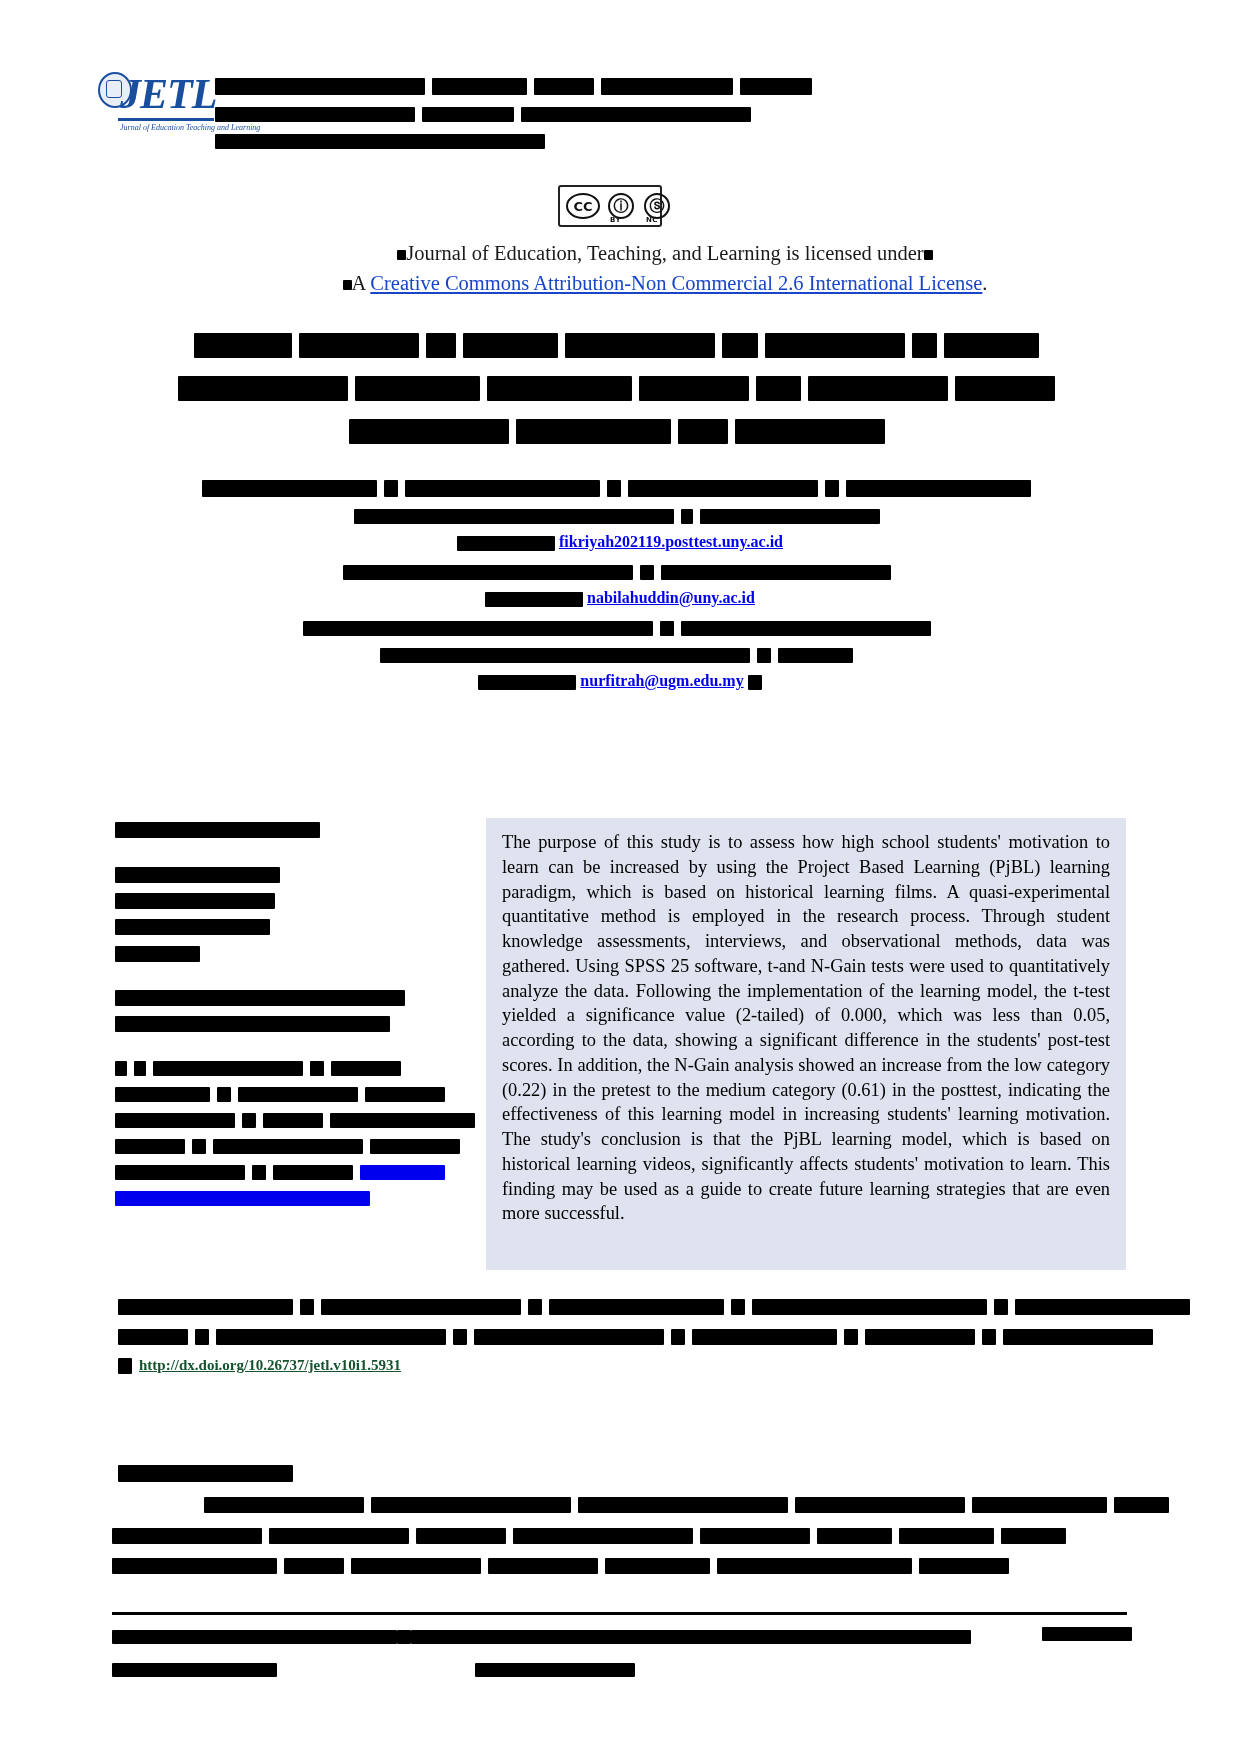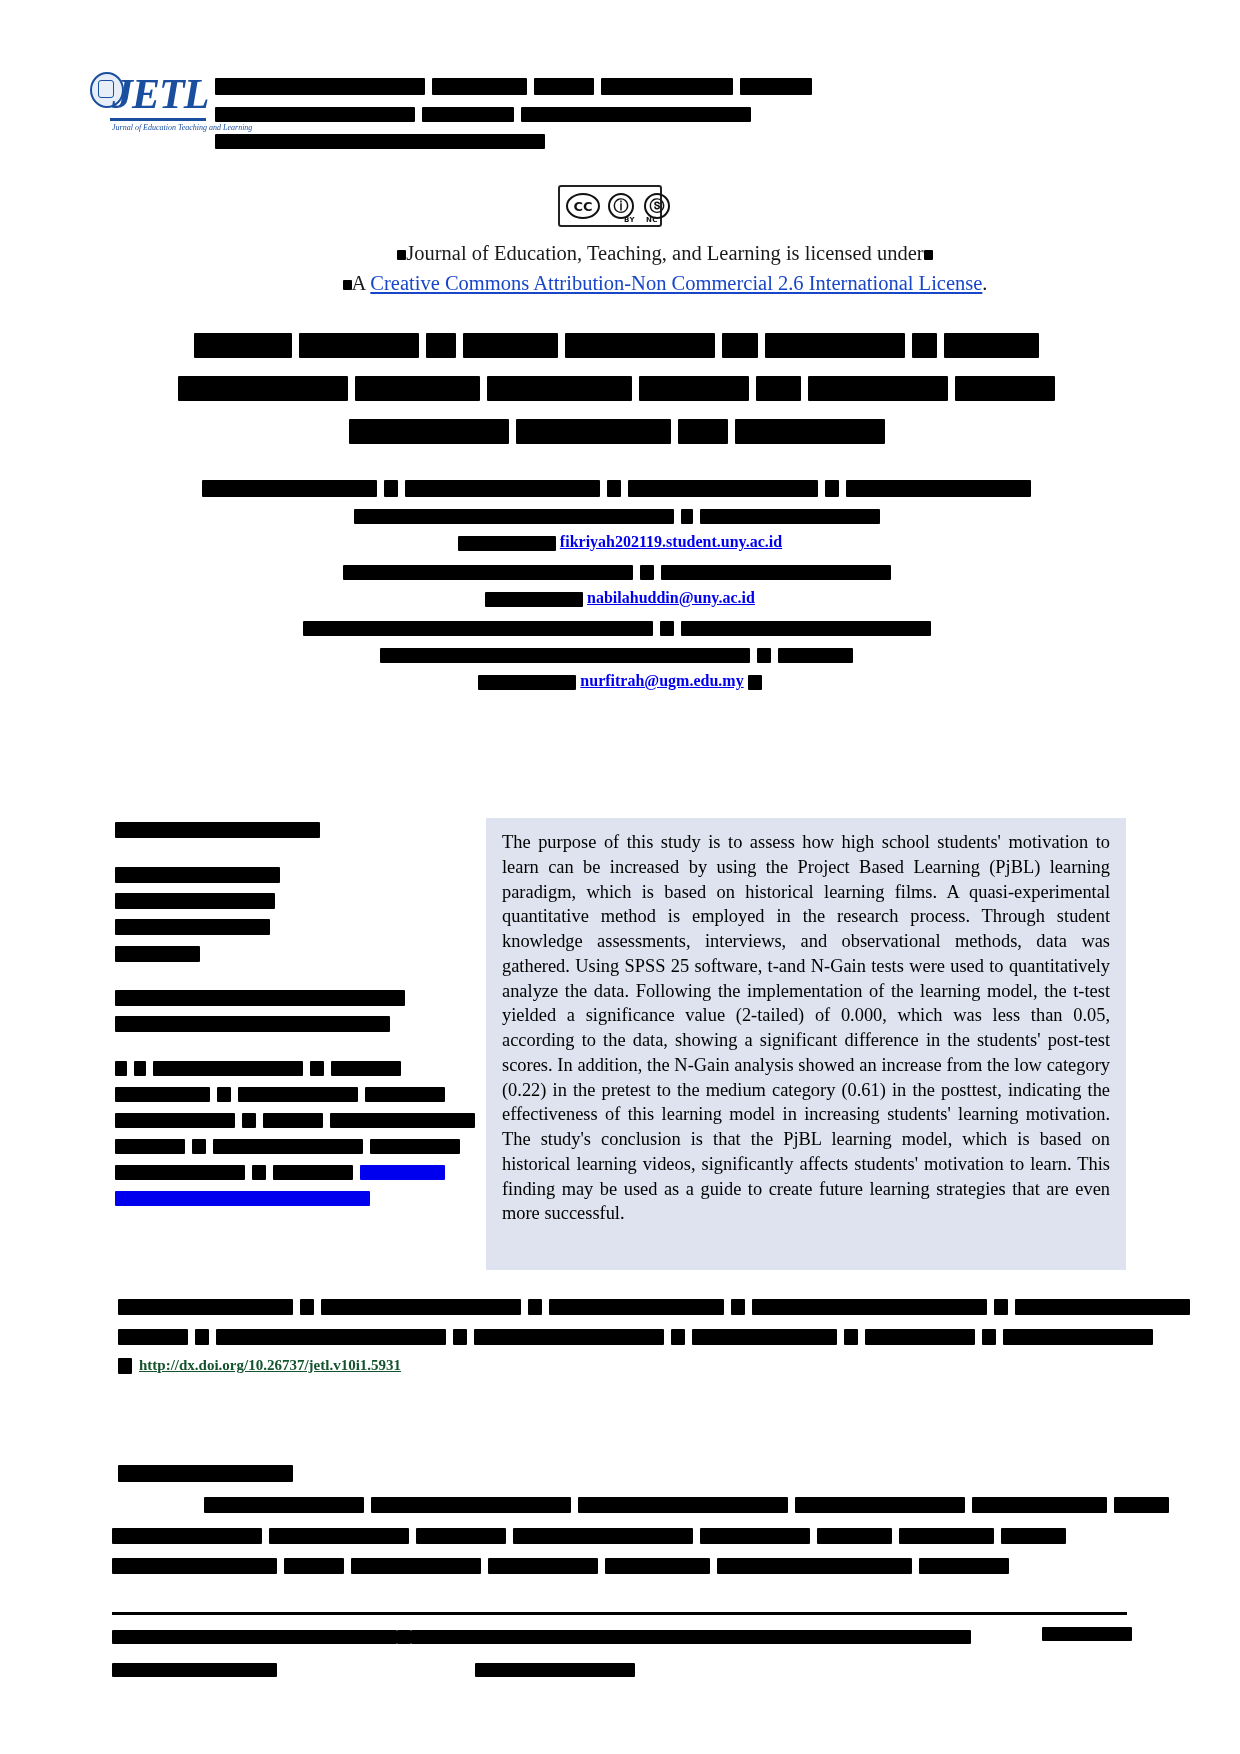--- a/index.html
+++ b/index.html
@@ -46,21 +46,21 @@
   
   .header {
     position: absolute;
     left: 90px;
     top: 68px;
     width: 1060px;
     height: 90px;
   }
   .logo {
     position: absolute;
-    left: 0;
+    left: 8px;
     top: 0;
     width: 118px;
     height: 72px;
   }
   .logo .jetl-box {
     position: absolute;
     left: 22px;
     top: 2px;
     font-family: "Liberation Serif", serif;
     font-weight: bold;
@@ -144,21 +144,21 @@
   .cc-badge .c3 { left: 84px; }
   .cc-badge .cap {
     position: absolute;
     bottom: 1px;
     font-family: "DejaVu Sans", sans-serif;
     font-size: 7px;
     font-weight: bold;
     color: #111;
     letter-spacing: .5px;
   }
-  .cc-badge .cap-by { left: 64px; }
+  .cc-badge .cap-by { left: 50px; }
   .cc-badge .cap-nc { left: 86px; }
 
   .lic-line {
     position: absolute;
     width: 1240px;
     text-align: center;
     font-size: 20.5px;
     color: #1a1a1a;
     padding-left: 45px;
   }
@@ -323,21 +323,21 @@
 
   <div class="authors">
     <span class="redline">
       <span class="bar" style="width:175px;height:17px"></span><span class="bar" style="width:14px;height:17px"></span><span class="bar" style="width:195px;height:17px"></span><span class="bar" style="width:14px;height:17px"></span><span class="bar" style="width:190px;height:17px"></span><span class="bar" style="width:14px;height:17px"></span><span class="bar" style="width:185px;height:17px"></span>
     </span>
     <span class="redline">
       <span class="bar" style="width:320px;height:15px"></span><span class="bar" style="width:12px;height:15px"></span><span class="bar" style="width:180px;height:15px"></span>
     </span>
     <div class="email-row">
       <span class="bar" style="width:98px;height:15px"></span>
-      <a class="lic-link" href="#" style="font-weight:bold;color:#0000ee">fikriyah202119.student.uny.ac.id</a>
+      <a class="lic-link" href="#" style="font-weight:bold;color:#0000ee">fikriyah202119.posttest.uny.ac.id</a>
     </div>
     <span class="redline">
       <span class="bar" style="width:290px;height:15px"></span><span class="bar" style="width:14px;height:15px"></span><span class="bar" style="width:230px;height:15px"></span>
     </span>
     <div class="email-row">
       <span class="bar" style="width:98px;height:15px"></span>
       <a class="lic-link" href="#" style="font-weight:bold;color:#0000ee">nabilahuddin@uny.ac.id</a>
     </div>
     <span class="redline">
       <span class="bar" style="width:350px;height:15px"></span><span class="bar" style="width:14px;height:15px"></span><span class="bar" style="width:250px;height:15px"></span>

